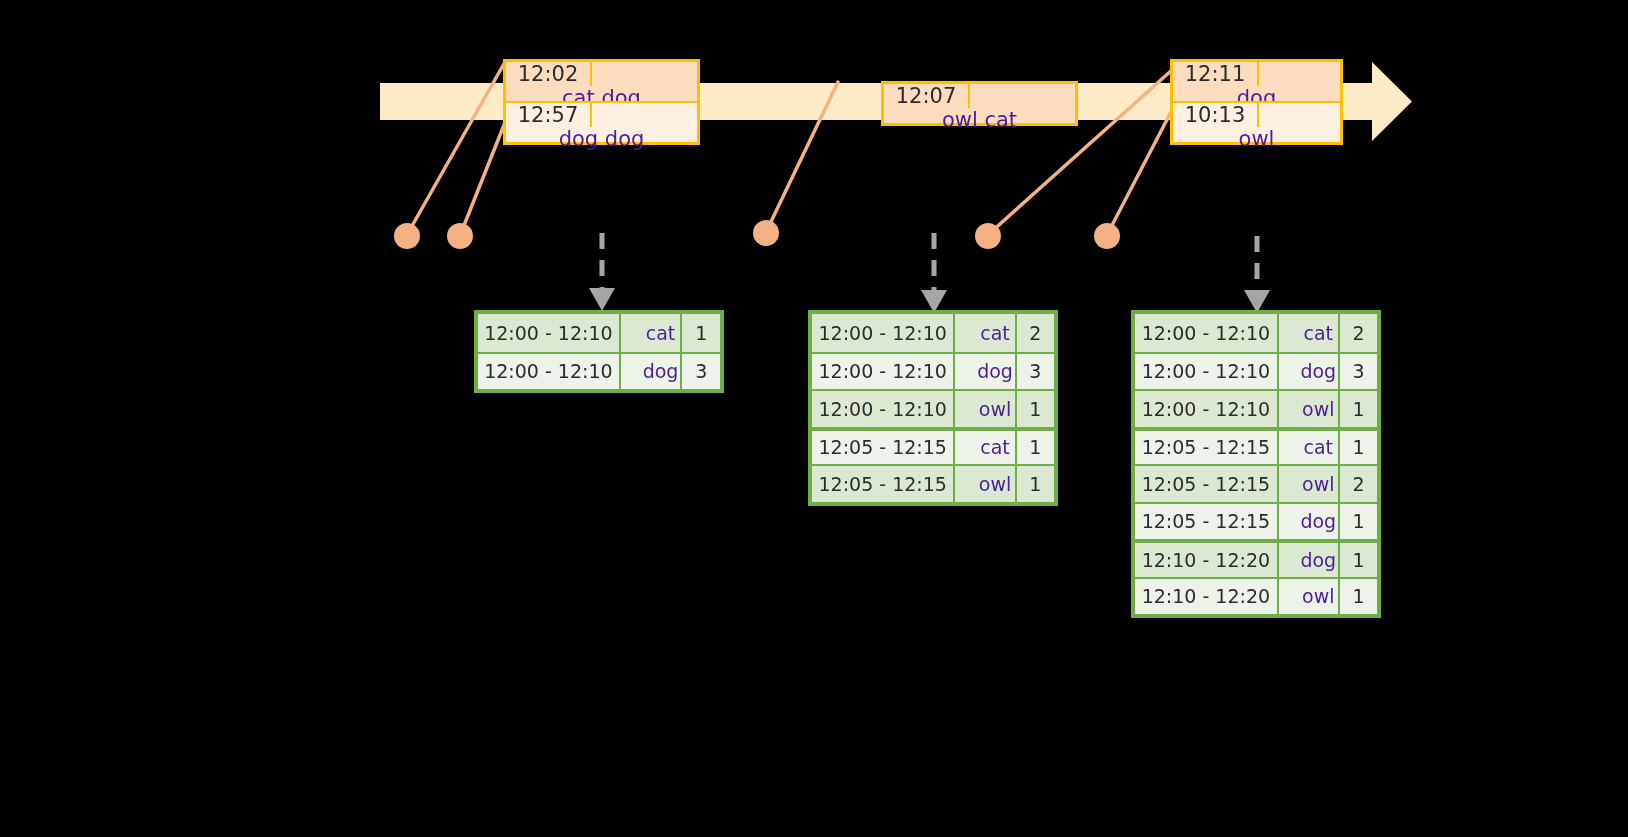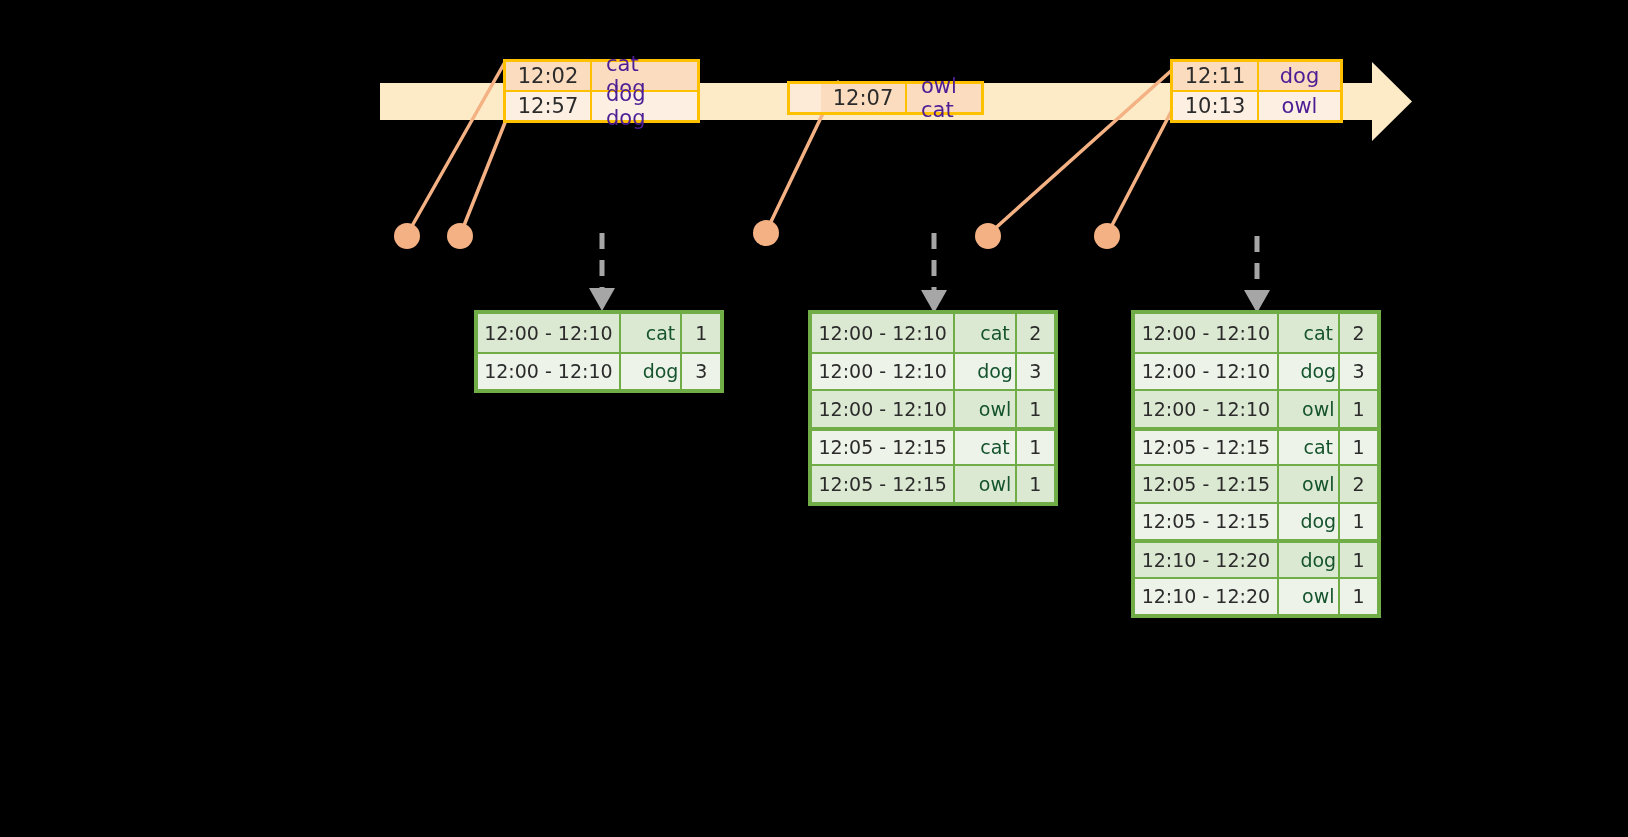--- a/index.html
+++ b/index.html
@@ -34,22 +34,22 @@
   .event-box {
     position: absolute;
     border: 3px solid #FFC000;
     box-sizing: border-box;
     display: flex;
     flex-direction: column;
     background: #FDEBD7;
   }
   .event-row {
     display: flex;
-    flex-direction: row;
-    height: 28px;
+    flex-direction: column;
+    height: 39px;
   }
   .event-row + .event-row {
     border-top: 2px solid #FFC000;
   }
   .event-row.shade-a { background: #FBDCBF; }
   .event-row.shade-b { background: #FDF0E3; }
 
   .event-time {
     width: 86px;
     display: flex;
@@ -99,21 +99,21 @@
     font-size: 19px;
     color: #2b2b2b;
     box-sizing: border-box;
   }
   .res-key {
     display: flex;
     align-items: center;
     justify-content: center;
     border-right: 2px solid #70AD47;
     font-size: 19px;
-    color: #14532d;
+    color: #4c1d95;
     box-sizing: border-box;
     padding-left: 20px;
   }
   .res-count {
     display: flex;
     align-items: center;
     justify-content: center;
     font-size: 19px;
     color: #2b2b2b;
     box-sizing: border-box;
@@ -175,21 +175,21 @@
     <div class="event-row shade-a">
       <div class="event-time">12:02</div>
       <div class="event-payload">cat dog</div>
     </div>
     <div class="event-row shade-b">
       <div class="event-time">12:57</div>
       <div class="event-payload">dog dog</div>
     </div>
   </div>
 
-  <div class="event-box" id="event-group-2" style="left:787px; top:81px; width:197px;padding-left:31px;">
+  <div class="event-box" id="event-group-2" style="left:881px; top:81px; width:197px;">
     <div class="event-row shade-a">
       <div class="event-time">12:07</div>
       <div class="event-payload">owl cat</div>
     </div>
   </div>
 
   <div class="event-box" id="event-group-3" style="left:1170px; top:59px; width:173px;justify-content:flex-end;">
     <div class="event-row shade-a">
       <div class="event-time">12:11</div>
       <div class="event-payload">dog</div>

